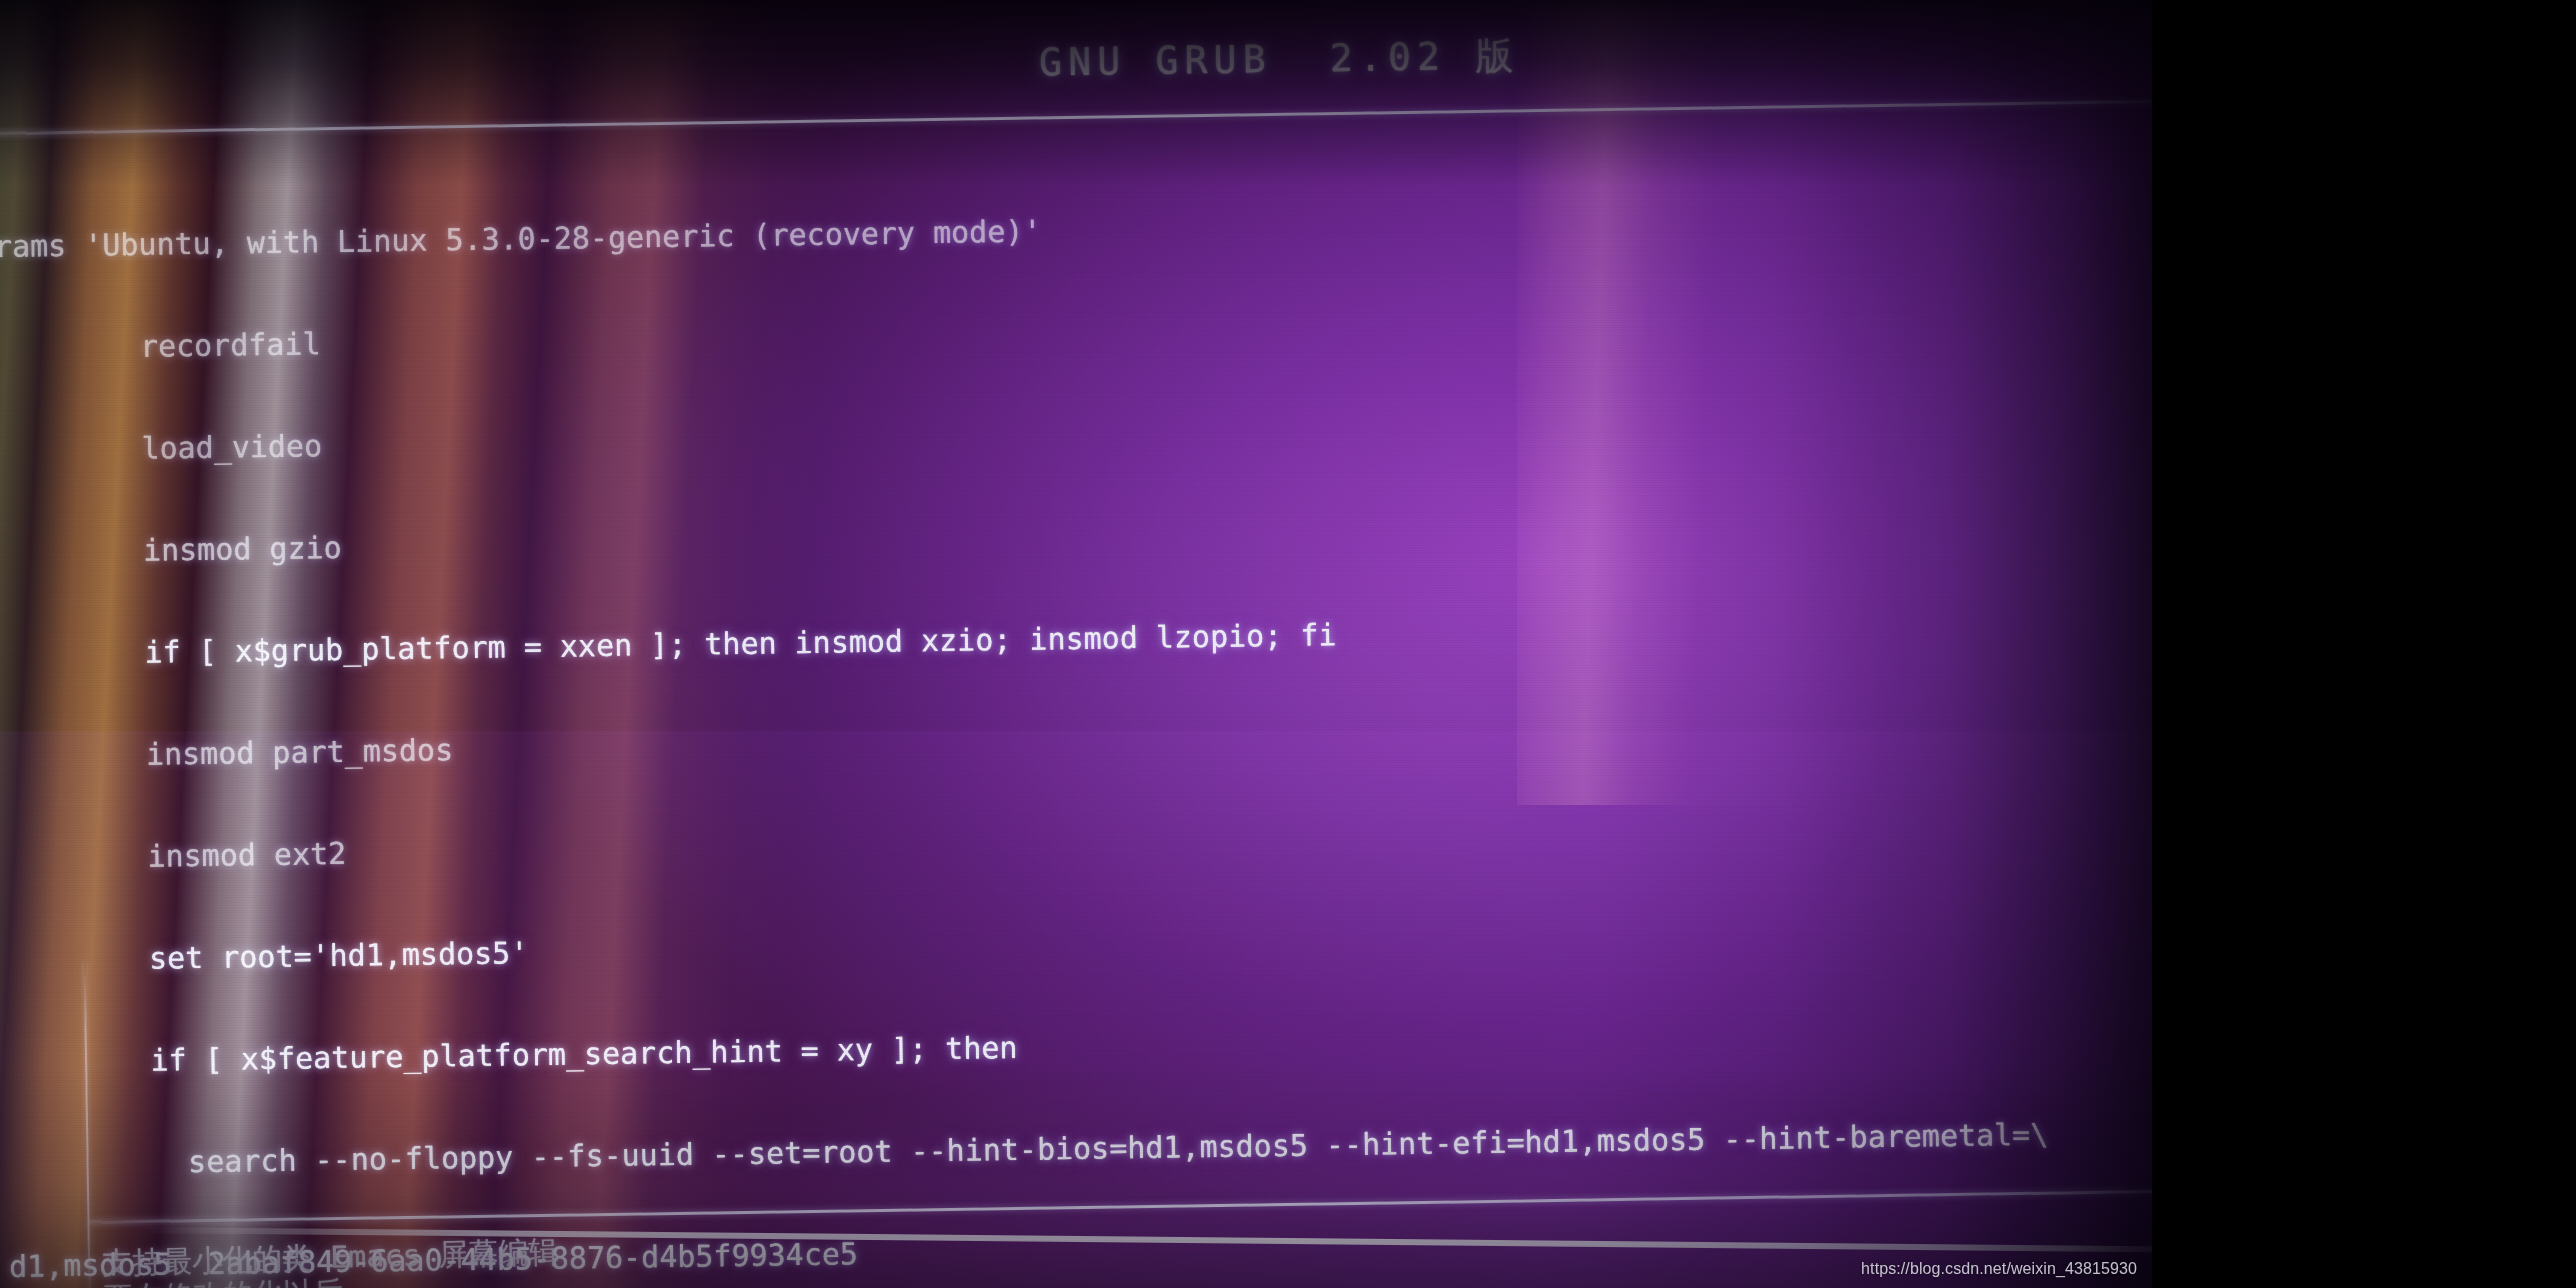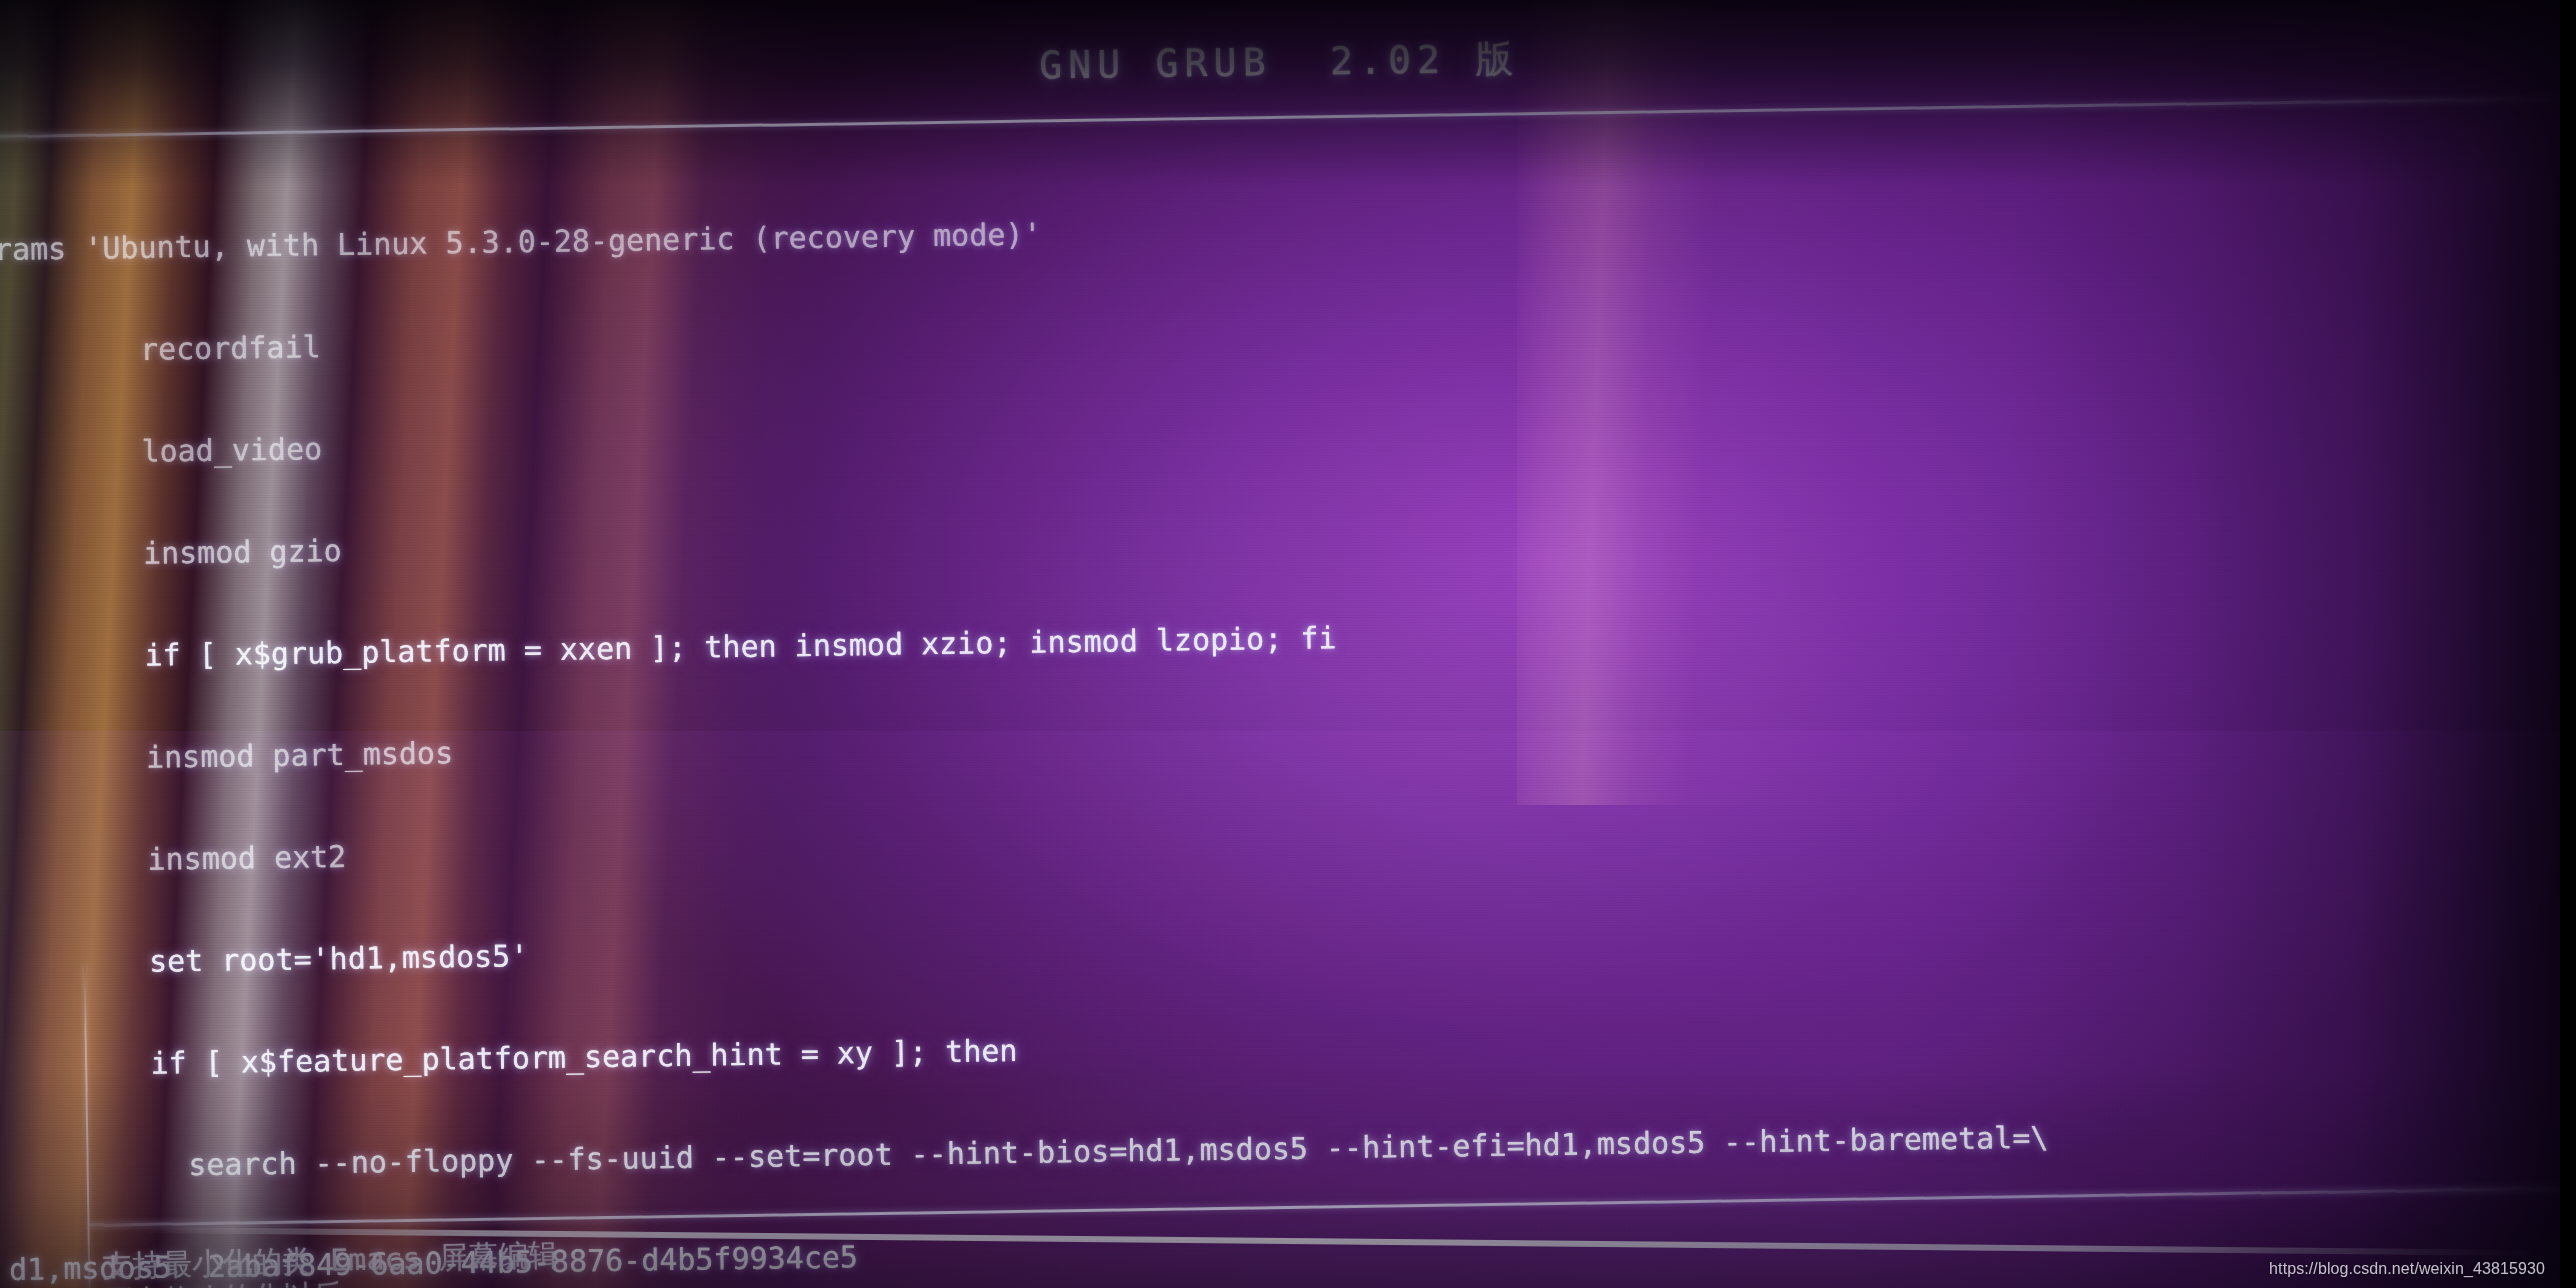--- a/index.html
+++ b/index.html
@@ -7,21 +7,21 @@
     margin: 0;
     padding: 0;
     background: #000;
     width: 2576px;
     height: 1288px;
     overflow: hidden;
   }
 
   #photo {
     position: relative;
-    width: 2560px;
+    width: 2152px;
     height: 1288px;
     overflow: hidden;
     background: #17040f;
     font-family: "DejaVu Sans Mono", "Liberation Mono", monospace;
   }
 
   
   .screen-base {
     position: absolute;
     inset: 0;

